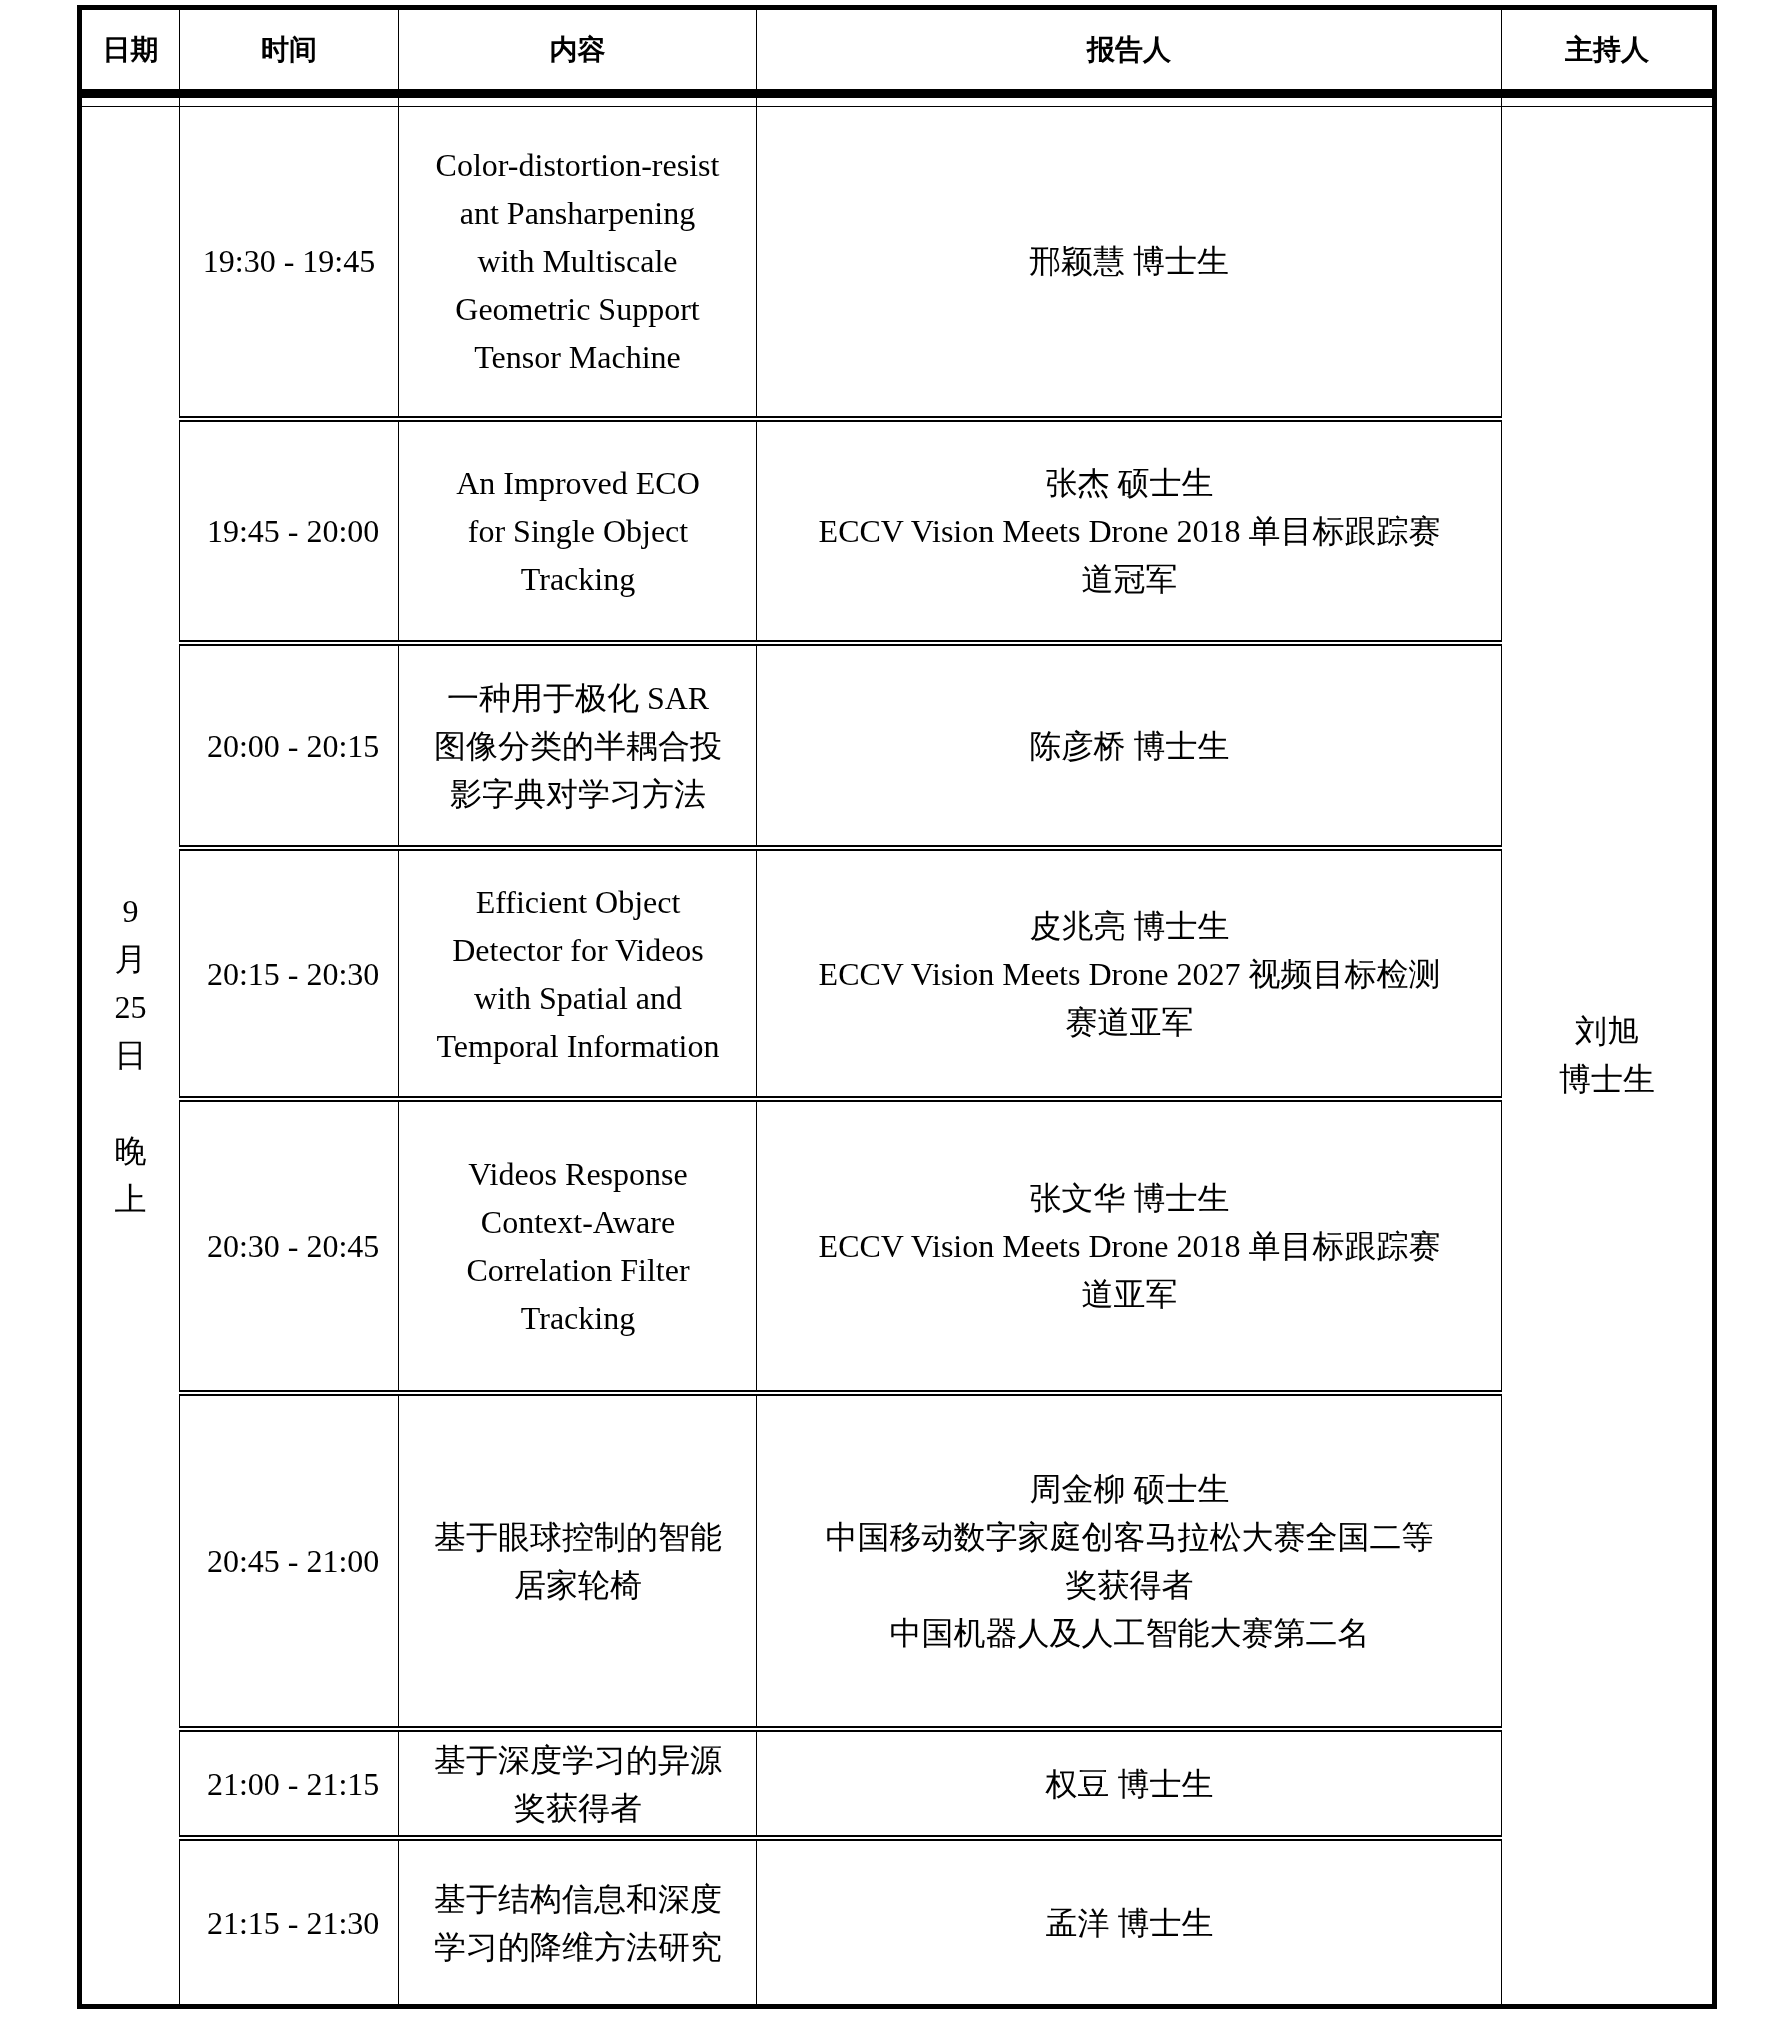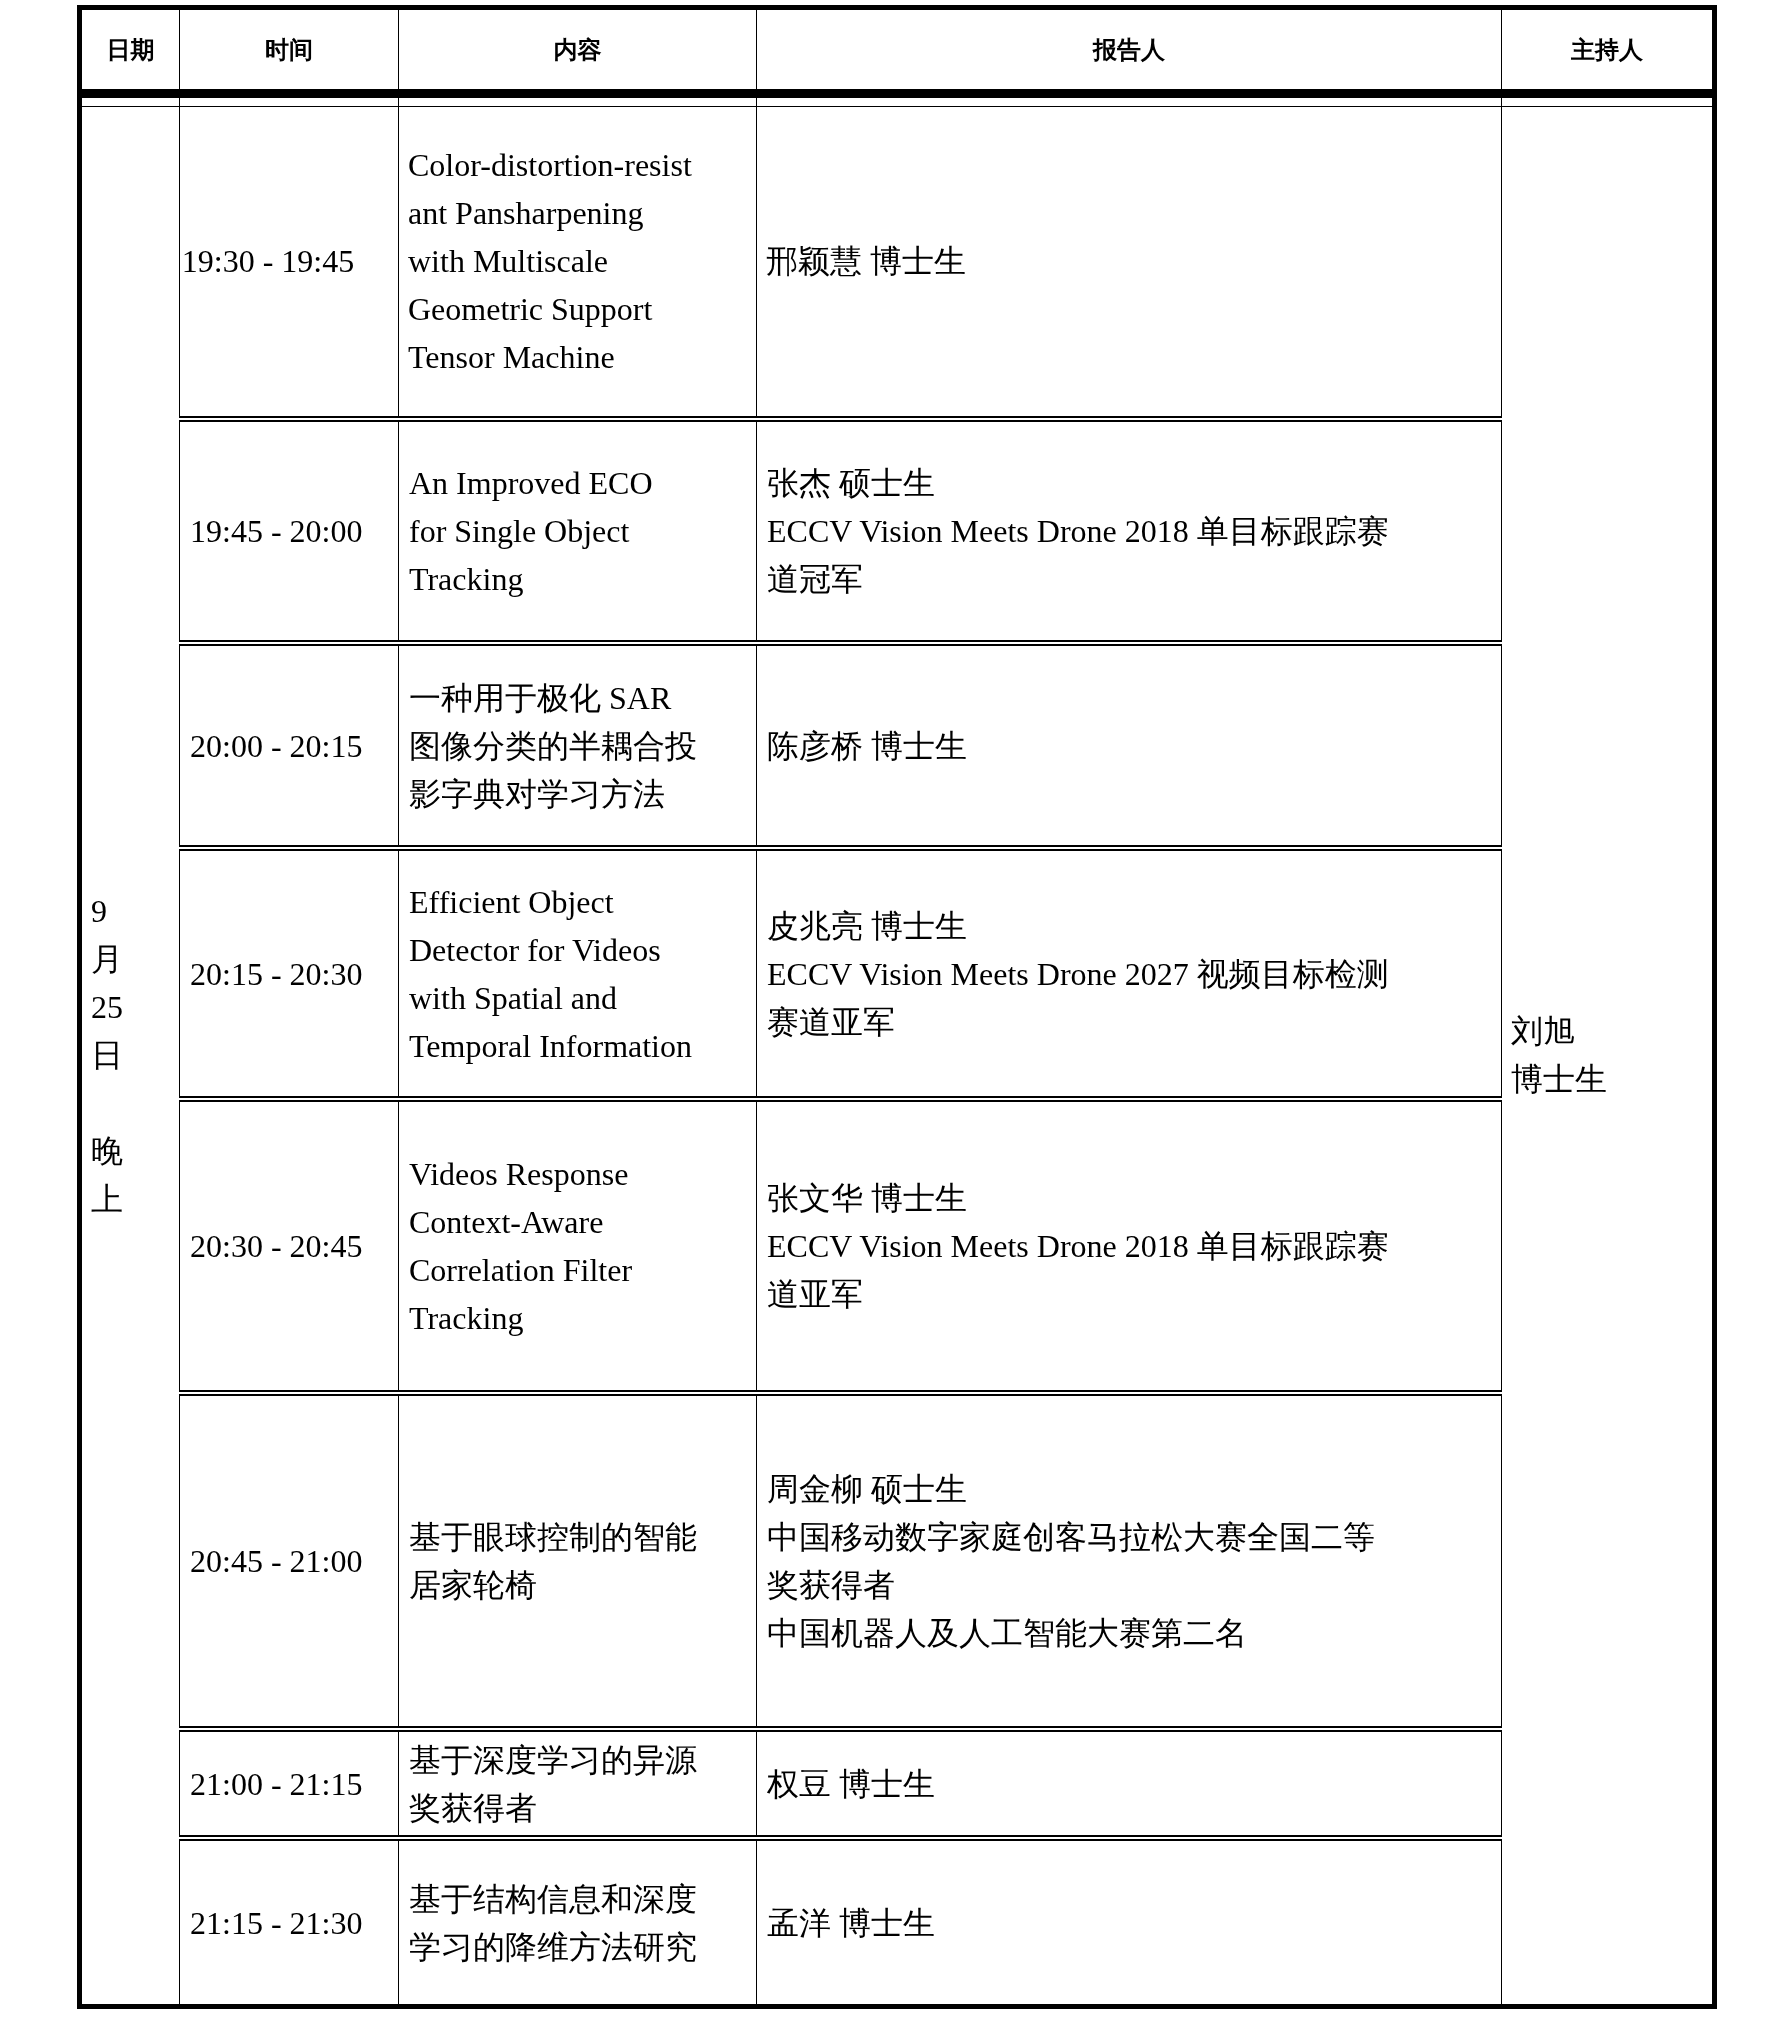--- a/index.html
+++ b/index.html
@@ -25,39 +25,40 @@
   }
   col.c-date    { width: 100px; }
   col.c-time    { width: 219px; }
   col.c-content { width: 358px; }
   col.c-speaker { width: 745px; }
   col.c-host    { width: 213px; }
 
   thead th {
     font-family: "Liberation Sans", "DejaVu Sans", sans-serif;
     font-weight: bold;
-    font-size: 24px;
+    font-size: 28px;
     height: 79px;
     border: 1.8px solid #000;
     border-bottom: 9px solid #000;
     text-align: center;
     vertical-align: middle;
     padding: 0;
   }
   tr.band td {
     height: 7.2px;
     padding: 0;
     border-left: 1.8px solid #000;
     border-right: 1.8px solid #000;
     border-top: none;
     border-bottom: none;
   }
   tbody td {
     border: 1.8px solid #000;
     vertical-align: middle;
+    text-align: center;
     white-space: pre-line;
     padding: 3.6px 9px;
   }
   tbody tr.sep td {
     border-top: 6.3px double #000;
     padding-left: 10px;
   }
   td.time-cell {
     white-space: pre;
     padding: 0 1.8px;

